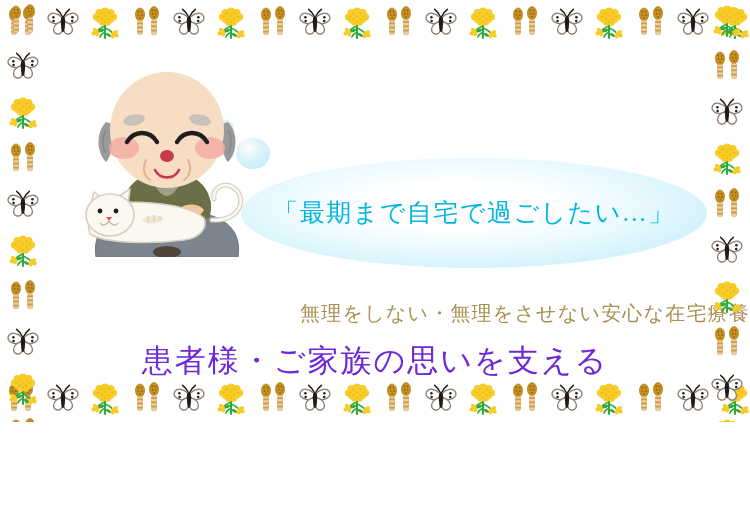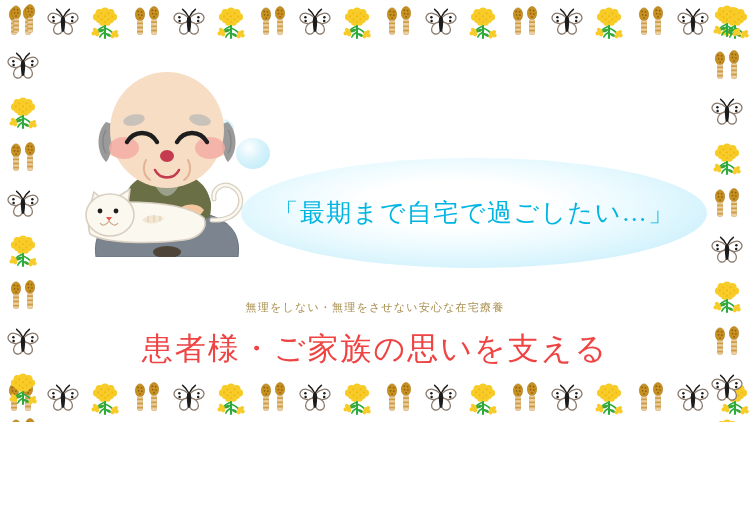--- a/index.html
+++ b/index.html
@@ -60,28 +60,29 @@
     transform:translateY(-1px);
   }
 
   
   #headline-block{
     position:absolute;left:0;top:300px;width:750px;
     text-align:center;z-index:4;
   }
   #subtitle{
     color:#a98f4f;
-    font-size:11px;
+    font-size:20px;
     letter-spacing:1.2px;
     line-height:1.3;
     margin:0 0 14px 0;
     font-weight:normal;
+    text-align:right;
   }
   #main-title{
-    color:#ef4444;
+    color:#6d28d9;
     font-size:31px;
     line-height:1.38;
     letter-spacing:2px;
     margin:0;
     font-weight:normal;
   }
   #main-title .title-line{display:block;}
 </style>
 </head>
 <body>

